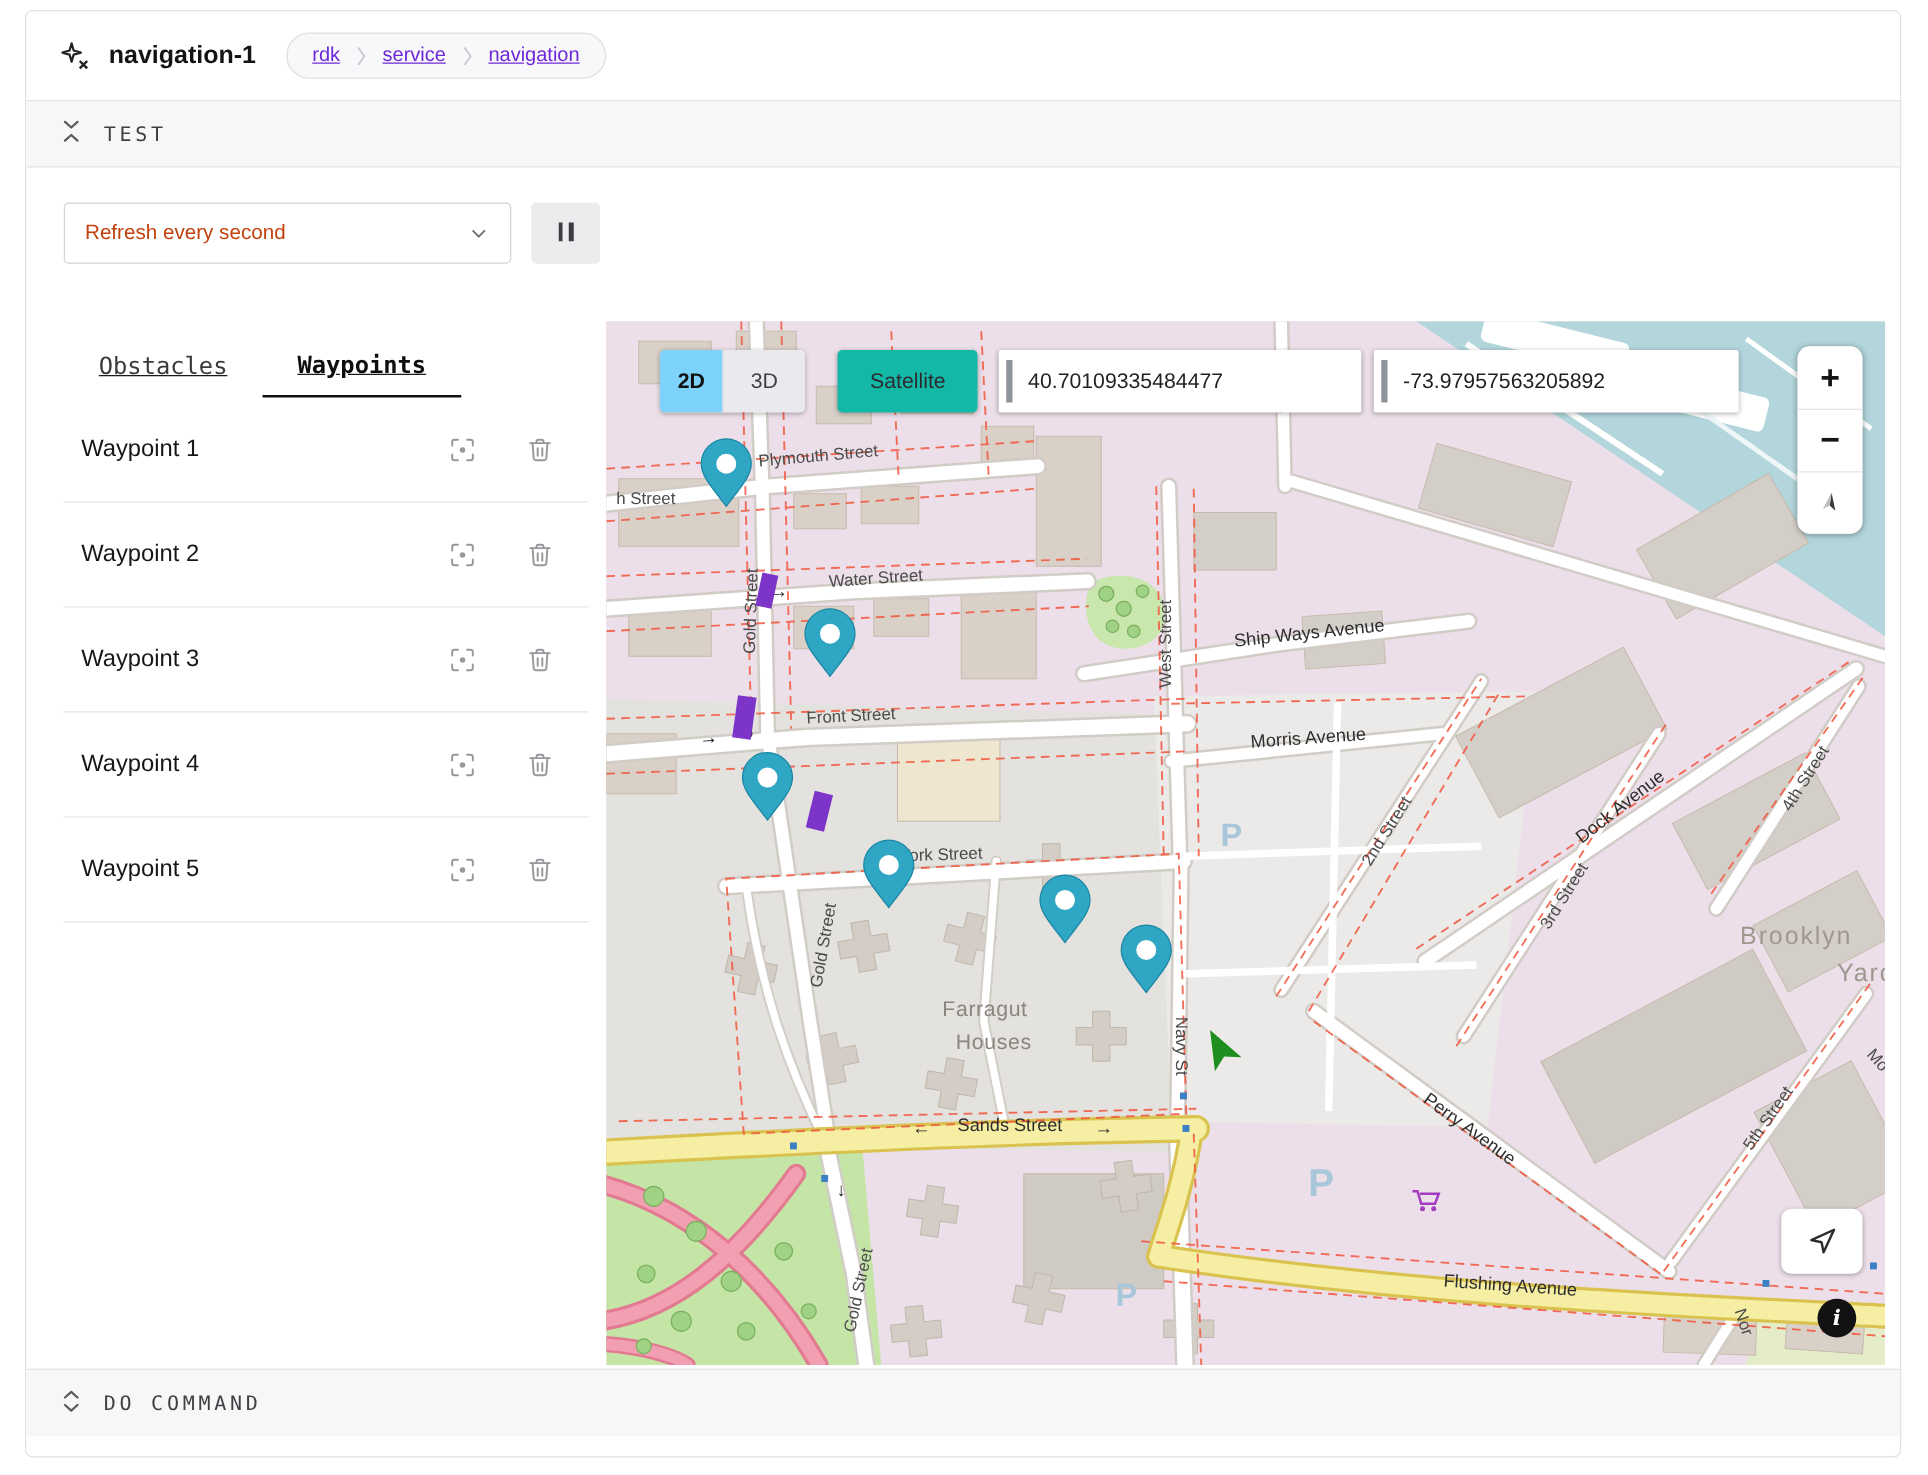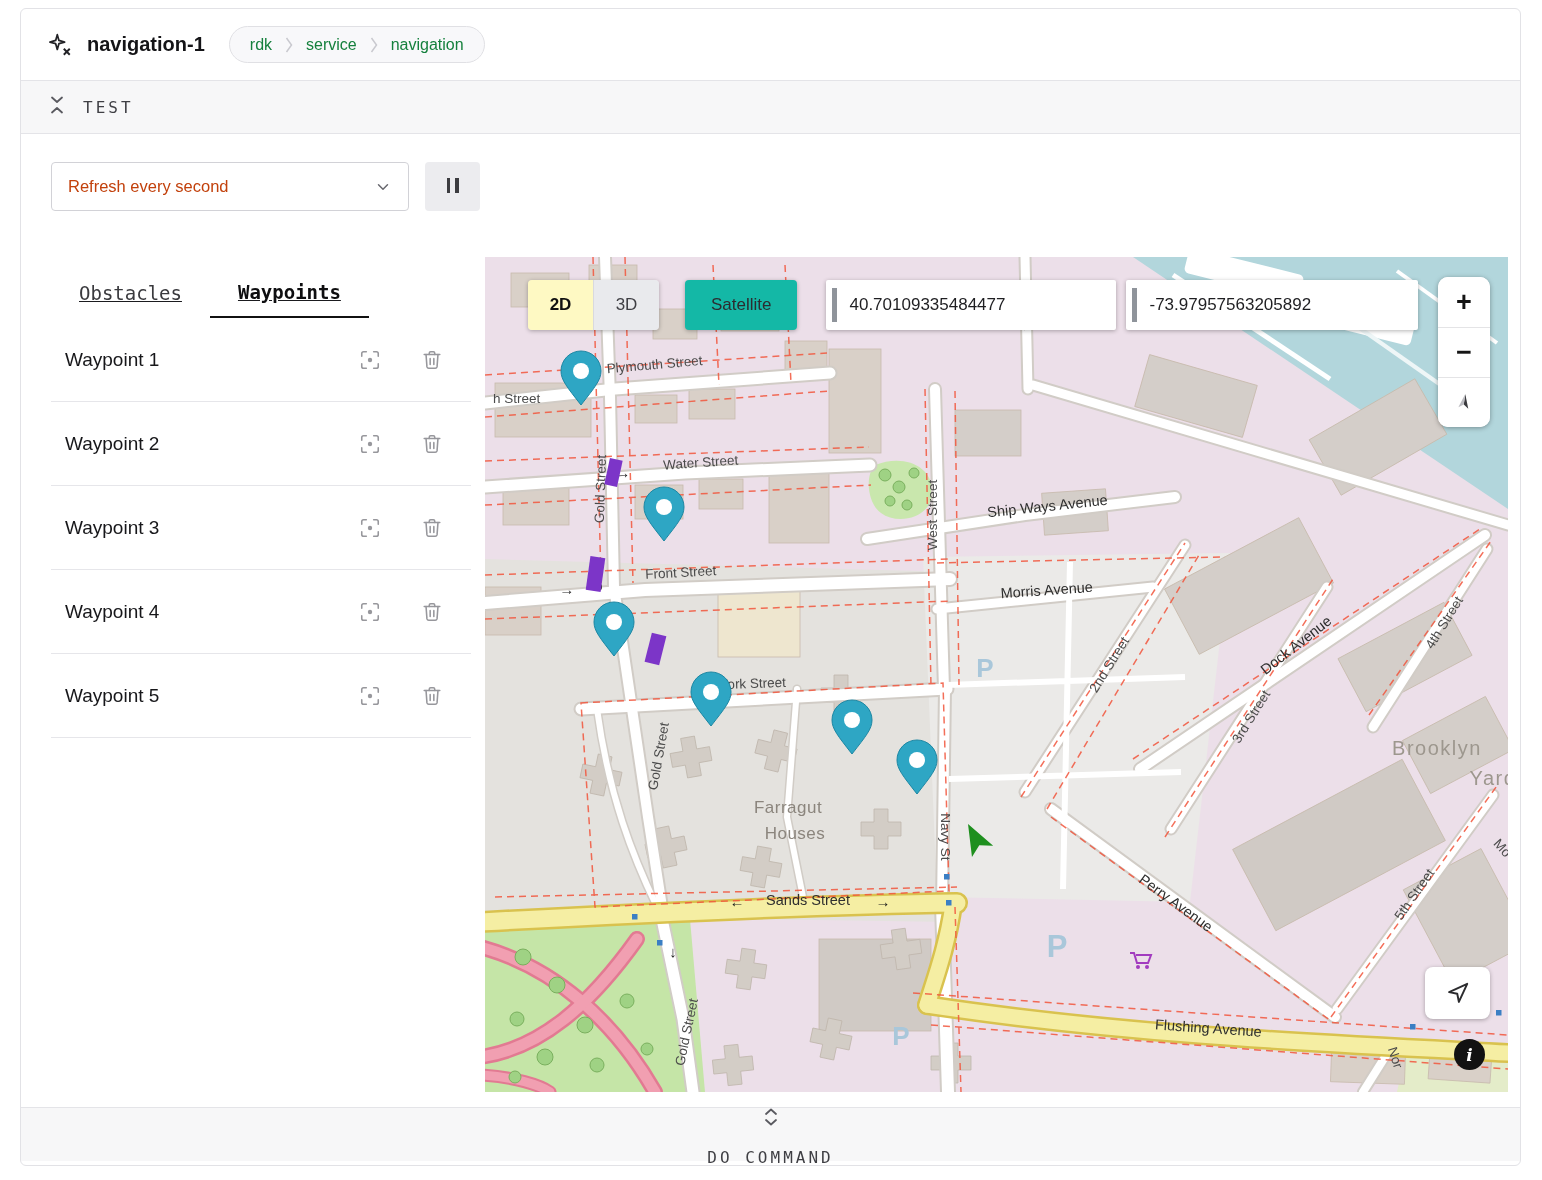--- a/index.html
+++ b/index.html
@@ -8,29 +8,29 @@
   .viewport { position:relative; width:1542px; height:1180px; background:#fff; overflow:hidden; }
   .card { position:absolute; left:20px; top:8px; width:1501px; height:1158px; background:#fff;
           border:1px solid #e2e2e6; border-radius:6px; overflow:hidden; }
 
   
   .card-header { height:71px; display:flex; align-items:center; padding:0 26px; gap:14px; }
   .svc-icon { display:flex; }
   .title { font-size:20px; font-weight:700; color:#141417; }
   .breadcrumb { margin-left:10px; display:flex; align-items:center; height:37px;
                 border:1px solid #e0e0e4; background:#f8f8fa; border-radius:19px;
-                padding:0 20px; font-size:16px; color:#15803d; }
+                padding:0 20px; font-size:16px; color:#6d28d9;text-decoration:underline; }
   .crumb { cursor:pointer; }
   .crumb-sep { margin:0 13px; display:flex; }
 
   
   .section-bar { height:54px; background:#f7f7f8; border-top:1px solid #e4e4e8; border-bottom:1px solid #e4e4e8;
                  display:flex; align-items:center; gap:18px; padding:0 28px;
                  font-family:"DejaVu Sans Mono", monospace; font-size:16px; letter-spacing:3px; color:#3f3f44; }
-  .do-bar { position:absolute; left:0; right:0; bottom:4px; border-bottom:none;flex-direction:column; }
+  .do-bar { position:absolute; left:0; right:0; bottom:16px; border-bottom:none; }
 
   
   .toolbar { height:123px; padding:28px 30px 0; display:flex; gap:16px; }
   .refresh-select { width:358px; height:49px; border:1px solid #d2d2d7; border-radius:4px; background:#fff;
                     display:flex; align-items:center; justify-content:space-between; padding:0 16px;
                     font-size:16.5px; color:#c2410c; cursor:pointer; }
   .pause-btn { width:55px; height:49px; background:#ececef; border:none; border-radius:4px;
                display:flex; align-items:center; justify-content:center; cursor:pointer; }
   .pause-bars i { display:inline-block; width:3.5px; height:15px; background:#3c3c40; margin:0 2.5px; }
 
@@ -54,25 +54,25 @@
   .st2 { font-size:14.5px; fill:#2e2e2e; }
   .plc { font-size:17px; fill:#8b857d; letter-spacing:.5px; }
   .cty { font-size:20px; fill:#9d978e; letter-spacing:1.5px; }
   .ar  { font-size:15px; fill:#1c1c1c; }
   .pk  { font-size:26px; fill:#a9c7da; font-weight:700; }
   .pk2 { font-size:31px; }
 
   .map-toolbar { position:absolute; top:23px; left:43px; display:flex; align-items:center; height:50px; }
   .mode-group { display:flex; border-radius:4px; overflow:hidden; box-shadow:0 1px 4px rgba(0,0,0,.3); }
   .map-btn { height:50px; border:none; font-size:17px; cursor:pointer; font-family:inherit; }
-  .btn-2d { width:65px; background:#fef9c3; font-weight:700; color:#111; }
+  .btn-2d { width:50px; background:#7dd3fc; font-weight:700; color:#111; }
   .btn-3d { width:66px; background:#e9eaed; color:#3f3f44; border-left:1px solid #d9d9de; }
   .btn-sat { margin-left:26px; padding:0 26px; background:#14b8a6; color:#2c2c30; border-radius:4px;
              box-shadow:0 1px 4px rgba(0,0,0,.3); }
-  .coord-field { margin-left:29px; width:290px; height:50px; background:#fff; display:flex; align-items:center;
+  .coord-field { margin-left:17px; width:290px; height:50px; background:#fff; display:flex; align-items:center;
                  box-shadow:0 1px 4px rgba(0,0,0,.3); border-radius:2px; cursor:text; }
   .coord-field + .coord-field { margin-left:10px; width:292px; }
   .coord-accent { width:5px; height:34px; background:#8f949b; margin:0 12px 0 6px; }
   .coord-value { font-size:17px; color:#1f1f22; }
 
   .zoom-stack { position:absolute; top:20px; right:18px; width:52px; background:#fff; border-radius:10px;
                 box-shadow:0 1px 5px rgba(0,0,0,.35); overflow:hidden; }
   .zoom-btn { width:100%; height:50px; background:#fff; border:none; font-size:27px; font-weight:600; color:#151515;
               display:flex; align-items:center; justify-content:center; cursor:pointer; }
   .zoom-btn + .zoom-btn { border-top:1px solid #e4e4e6; }

